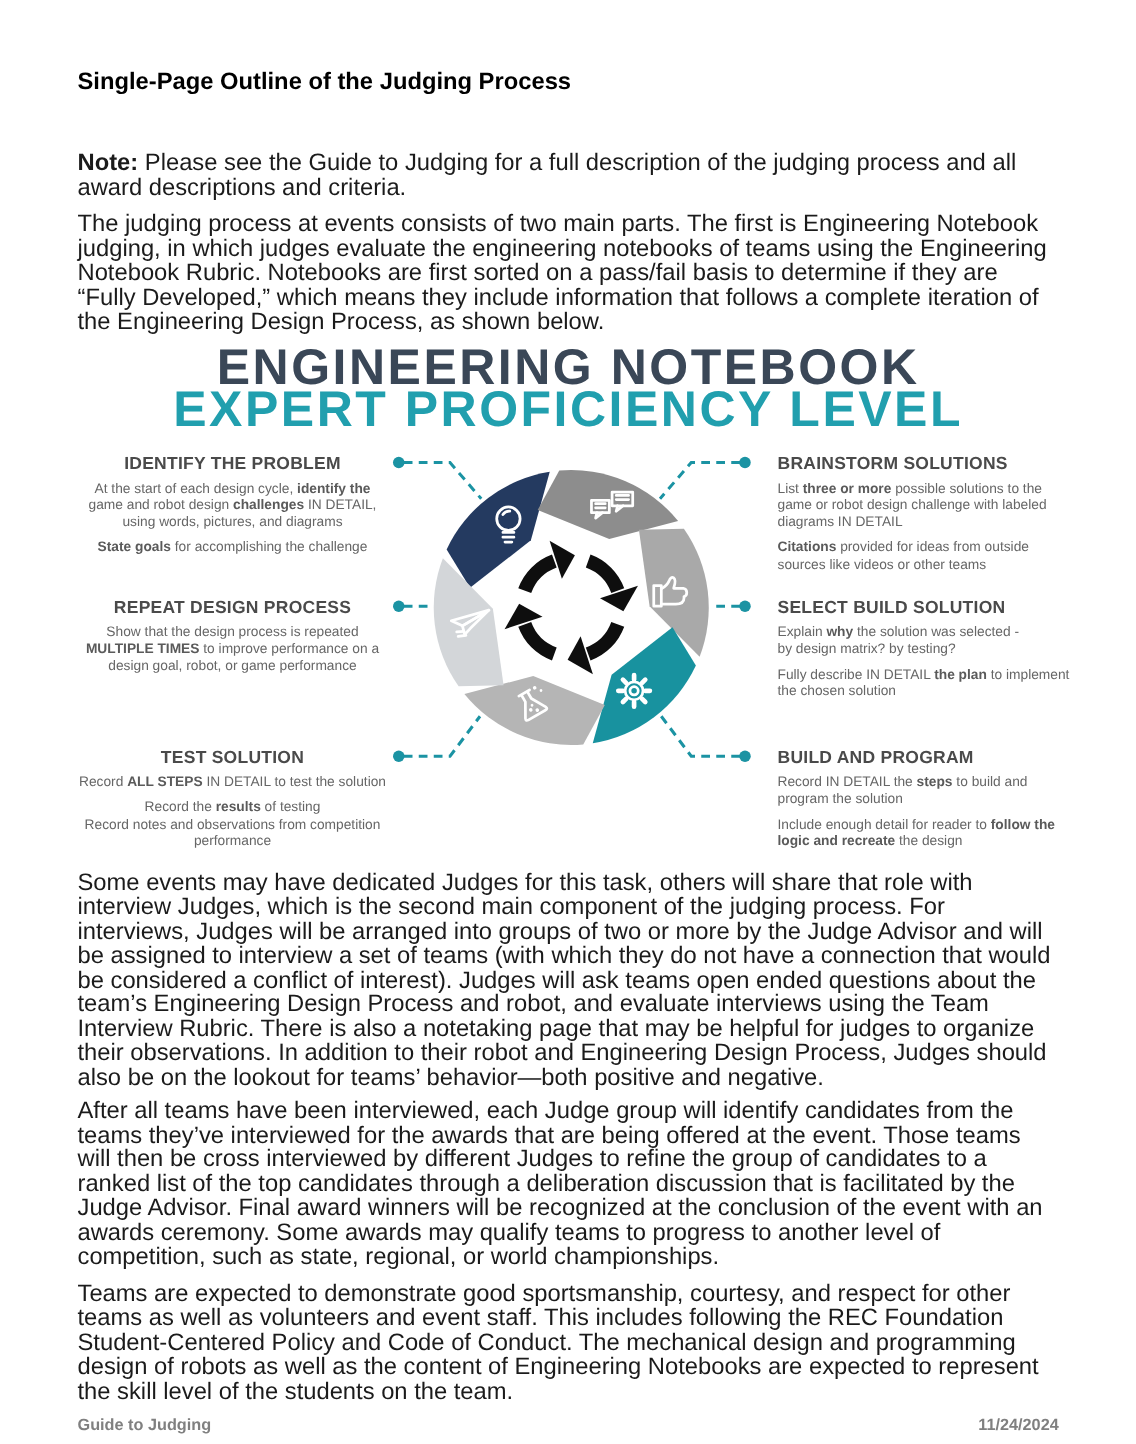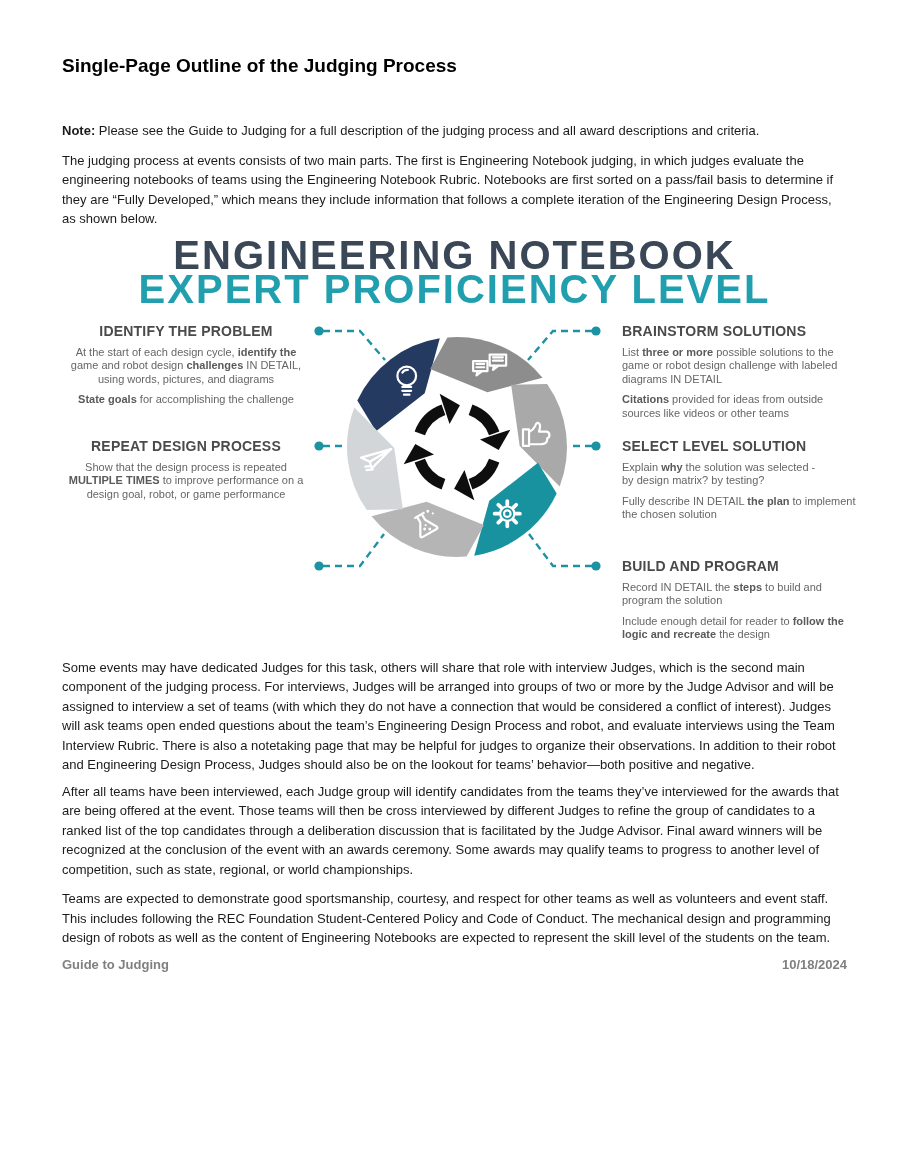--- a/index.html
+++ b/index.html
@@ -4,21 +4,21 @@
 <style>
   html,body{margin:0;padding:0;}
   body{
     width:909px;height:1155px;overflow:hidden;background:#ffffff;
     font-family:"Liberation Sans", sans-serif;color:#1b1b1b;
   }
   .page{padding:0 62px;position:relative;}
   .doc-title{
     margin:55px 0 0;font-size:19px;font-weight:bold;color:#000;
   }
-  .para{font-size:13px;line-height:19.5px;margin:10px 0 0;}
+  .para{font-size:19px;line-height:19.5px;margin:10px 0 0;}
   .para.note{margin-top:44px;}
   .para b{font-weight:bold;}
   .info-title{
     text-align:center;font-weight:bold;font-size:40px;line-height:34px;letter-spacing:2px;
   }
   .info-title.line1{margin-top:9px;color:#3a4757;}
   .info-title.line2{color:#219fae;}
   .diagram{
     position:relative;height:340px;margin:12px -62px 0;
     width:909px;
@@ -145,41 +145,47 @@
 
     <div class="label left" style="top:5px">
       <div class="lbl-h">IDENTIFY THE PROBLEM</div>
       <div class="lbl-p">At the start of each design cycle, <b>identify the</b> game and robot design <b>challenges</b> IN DETAIL, using words, pictures, and diagrams</div>
       <div class="lbl-p"><b>State goals</b> for accomplishing the challenge</div>
     </div>
     <div class="label left" style="top:120px">
       <div class="lbl-h">REPEAT DESIGN PROCESS</div>
       <div class="lbl-p">Show that the design process is repeated <b>MULTIPLE TIMES</b> to improve performance on a design goal, robot, or game performance</div>
     </div>
+    <div class="label left" style="top:240px">
+      <div class="lbl-h">TEST SOLUTION</div>
+      <div class="lbl-p">Record <b>ALL STEPS</b> IN DETAIL to test the solution</div>
+      <div class="lbl-p">Record the <b>results</b> of testing
+Record notes and observations from competition performance</div>
+    </div>
 
     <div class="label right" style="top:5px">
       <div class="lbl-h">BRAINSTORM SOLUTIONS</div>
       <div class="lbl-p">List <b>three or more</b> possible solutions to the game or robot design challenge with labeled diagrams IN DETAIL</div>
       <div class="lbl-p"><b>Citations</b> provided for ideas from outside sources like videos or other teams</div>
     </div>
     <div class="label right" style="top:120px">
-      <div class="lbl-h">SELECT LEVEL SOLUTION</div>
+      <div class="lbl-h">SELECT BUILD SOLUTION</div>
       <div class="lbl-p">Explain <b>why</b> the solution was selected -
 by design matrix?  by testing?</div>
       <div class="lbl-p">Fully describe IN DETAIL <b>the plan</b> to implement the chosen solution</div>
     </div>
     <div class="label right" style="top:240px">
       <div class="lbl-h">BUILD AND PROGRAM</div>
       <div class="lbl-p">Record IN DETAIL the <b>steps</b> to build and program the solution</div>
       <div class="lbl-p">Include enough detail for reader to <b>follow the logic and recreate</b> the design</div>
     </div>
   </div>
 
   <p class="para after-diagram">Some events may have dedicated Judges for this task, others will share that role with interview Judges, which is the second main component of the judging process. For interviews, Judges will be arranged into groups of two or more by the Judge Advisor and will be assigned to interview a set of teams (with which they do not have a connection that would be considered a conflict of interest). Judges will ask teams open ended questions about the team’s Engineering Design Process and robot, and evaluate interviews using the Team Interview Rubric. There is also a notetaking page that may be helpful for judges to organize their observations. In addition to their robot and Engineering Design Process, Judges should also be on the lookout for teams’ behavior—both positive and negative.</p>
   <p class="para p3">After all teams have been interviewed, each Judge group will identify candidates from the teams they’ve interviewed for the awards that are being offered at the event. Those teams will then be cross interviewed by different Judges to refine the group of candidates to a ranked list of the top candidates through a deliberation discussion that is facilitated by the Judge Advisor. Final award winners will be recognized at the conclusion of the event with an awards ceremony. Some awards may qualify teams to progress to another level of competition, such as state, regional, or world championships.</p>
   <p class="para">Teams are expected to demonstrate good sportsmanship, courtesy, and respect for other teams as well as volunteers and event staff. This includes following the REC Foundation Student-Centered Policy and Code of Conduct. The mechanical design and programming design of robots as well as the content of Engineering Notebooks are expected to represent the skill level of the students on the team.</p>
 
   <div class="footer">
     <span>Guide to Judging</span>
-    <span>10/18/2024</span>
+    <span>11/24/2024</span>
   </div>
 
 </div>
 
 </body></html>

